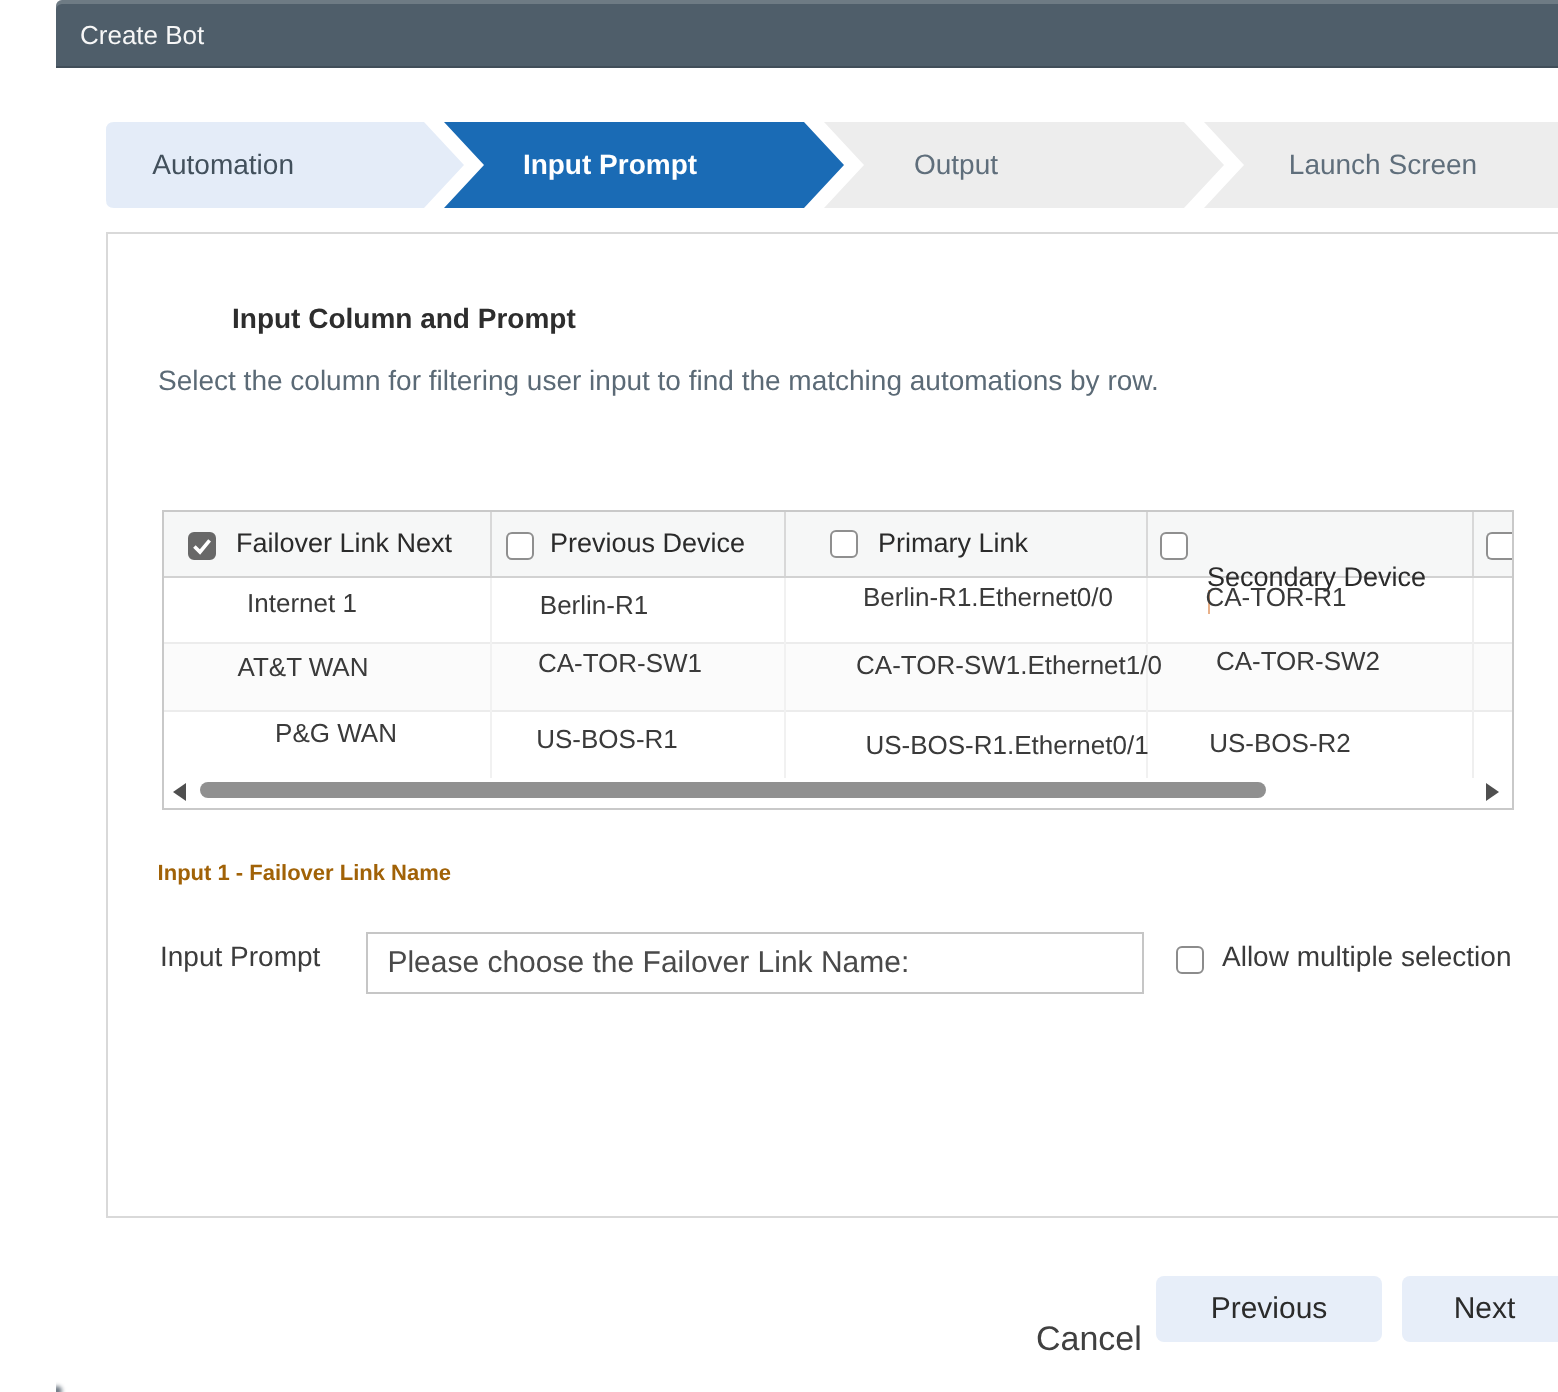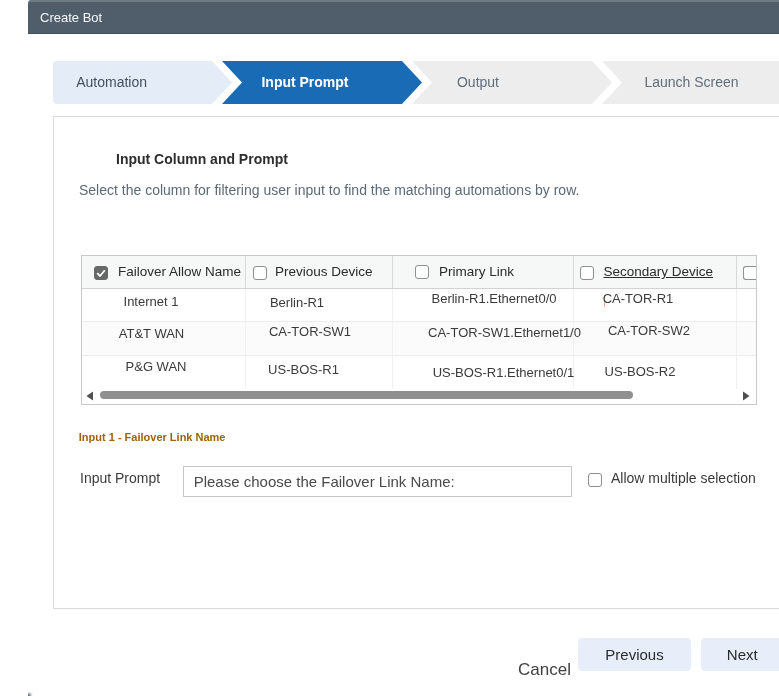--- a/index.html
+++ b/index.html
@@ -54,42 +54,42 @@
   <svg class="abs" style="left:66px;top:265.5px;" width="14" height="14" viewBox="0 0 14 14">
       <path d="M3.2 7.2 L6 10 L10.8 4.2" stroke="#fff" stroke-width="1.8" fill="none"></path>
     </svg>
   <div class="cb" style="left:224.5px;top:265.5px;"></div>
   <div class="cb" style="left:387px;top:265px;"></div>
   <div class="cb" style="left:552px;top:265.8px;"></div>
   <div class="cb" style="left:715px;top:265.5px;width:13.5px;border-right:none;border-radius:3px 0 0 3px;"></div>
 
   <div class="abs" style="left:727.5px;top:254.5px;width:1px;height:150px;background:#c9c9c9;"></div>
 
-  <div class="hlbl" style="left:90px;top:264px;">Failover Allow Name</div>
+  <div class="hlbl" style="left:90px;top:264px;">Failover Link Next</div>
   <div class="hlbl" style="left:247px;top:264px;">Previous Device</div>
   <div class="hlbl" style="left:411px;top:264px;">Primary Link</div>
-  <div class="hlbl" style="left:575.5px;top:264px;text-decoration:underline;">Secondary Device</div>
+  <div class="hlbl" style="left:575.5px;top:281px;">Secondary Device</div>
 
   <div class="abs" style="left:216.6px;top:289px;width:1px;height:100px;background:#f1f1f1;"></div>
   <div class="abs" style="left:364px;top:289px;width:1px;height:100px;background:#f1f1f1;"></div>
   <div class="abs" style="left:545.3px;top:289px;width:1px;height:100px;background:#f1f1f1;"></div>
   <div class="abs" style="left:707.7px;top:289px;width:1px;height:100px;background:#efefef;"></div>
   <div class="abs" style="left:576px;top:295px;width:1px;height:12px;background:#e9b18a;"></div>
 
   <div class="cell" style="left:123px;top:294px;">Internet 1</div>
   <div class="cell" style="left:269px;top:294.5px;">Berlin-R1</div>
   <div class="cell" style="left:466px;top:290.5px;">Berlin-R1.Ethernet0/0</div>
   <div class="cell" style="left:610px;top:291px;">CA-TOR-R1</div>
 
   <div class="cell" style="left:123.5px;top:325.5px;">AT&amp;T WAN</div>
   <div class="cell" style="left:282px;top:324px;">CA-TOR-SW1</div>
   <div class="cell" style="left:476.5px;top:324.5px;">CA-TOR-SW1.Ethernet1/0</div>
   <div class="cell" style="left:621px;top:322.5px;">CA-TOR-SW2</div>
 
-  <div class="cell" style="left:128px;top:358.5px;">P&amp;G WAN</div>
+  <div class="cell" style="left:140px;top:358.5px;">P&amp;G WAN</div>
   <div class="cell" style="left:275.5px;top:362px;">US-BOS-R1</div>
   <div class="cell" style="left:475.5px;top:365px;">US-BOS-R1.Ethernet0/1</div>
   <div class="cell" style="left:612px;top:364px;">US-BOS-R2</div>
 
   <svg class="abs" style="left:57.5px;top:390.5px;" width="8" height="10" viewBox="0 0 8 10">
       <polygon points="7,0.5 7,9.5 0.5,5" fill="#4f4f4f"></polygon>
     </svg>
   <div class="abs" style="left:72px;top:390.5px;width:533px;height:8px;background:#909090;border-radius:4px;"></div>
   <svg class="abs" style="left:713.5px;top:390.5px;" width="8" height="10" viewBox="0 0 8 10">
       <polygon points="1,0.5 1,9.5 7.5,5" fill="#4f4f4f"></polygon>

